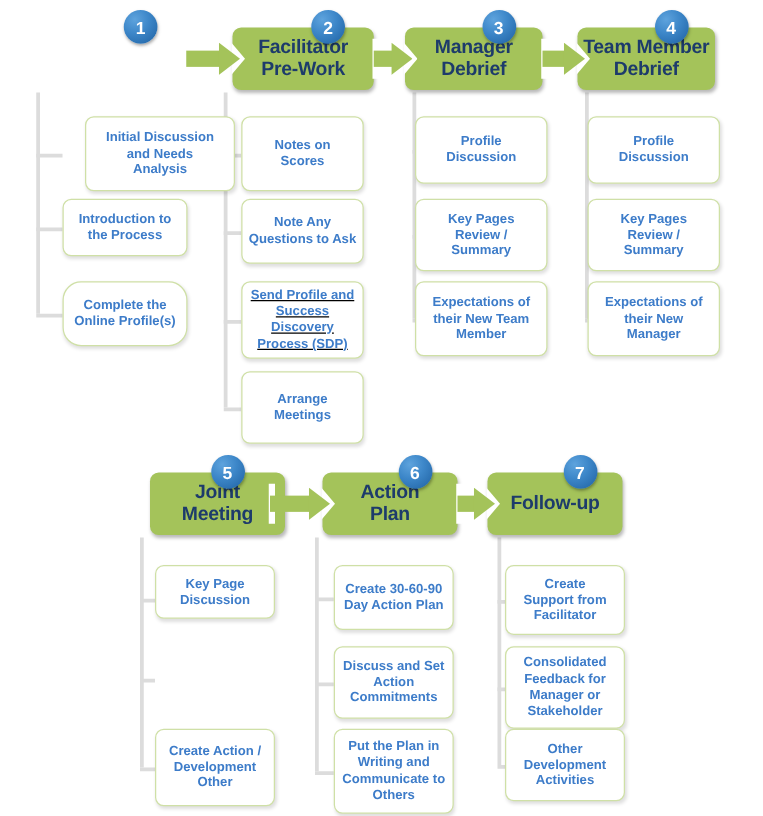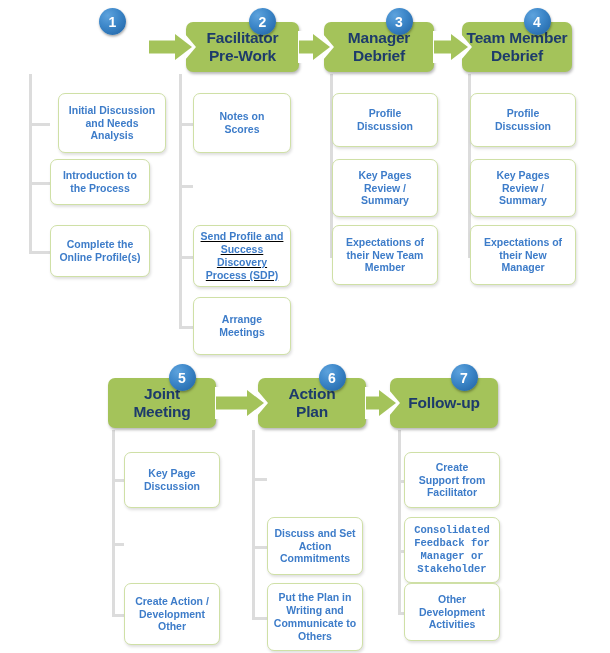--- a/index.html
+++ b/index.html
@@ -119,32 +119,32 @@
 </style>
 </head>
 <body>
 
 <div id="diagram">
     <div class="badge" style="left: 99px; top: 8px;">
       <span>1</span>
     </div>
     <div class="trunk" style="left: 29px; top: 74px; height: 177px;"></div>
     <div class="stub" style="left: 29px; top: 123px; width: 21px;"></div>
-    <div class="sub" style="left: 58px; top: 93px; width: 108px; height: 60px; text-align: center;">
+    <div class="sub" style="left: 68px; top: 93px; width: 120px; height: 60px; text-align: center;">
       <div class="sub-label">Initial Discussion
 and Needs
 Analysis</div>
     </div>
     <div class="stub" style="left: 29px; top: 182px; width: 21px;"></div>
     <div class="sub" style="left: 50px; top: 159px; width: 100px; height: 46px;">
       <div class="sub-label">Introduction to
 the Process</div>
     </div>
     <div class="stub" style="left: 29px; top: 251px; width: 21px;"></div>
-    <div class="sub" style="left: 50px; top: 225px; width: 100px; height: 52px;">
+    <div class="sub" style="left: 50px; top: 225px; width: 100px; height: 52px; border-radius: 15px;">
       <div class="sub-label">Complete the
 Online Profile(s)</div>
     </div>
     <div class="step-head" style="left: 186px; top: 22px; width: 113px; height: 50px;">
       <div class="notch"></div>
       <div class="step-title">Facilitator
 Pre-Work</div>
     </div>
     <div class="badge" style="left: 249px; top: 8px;">
       <span>2</span>
@@ -154,20 +154,24 @@
       <div class="shaft" style="left: 9px; width: 28px;"></div>
       <div class="head"></div>
     </div>
     <div class="trunk" style="left: 179px; top: 74px; height: 252px;"></div>
     <div class="stub" style="left: 179px; top: 123px; width: 14px;"></div>
     <div class="sub" style="left: 193px; top: 93px; width: 98px; height: 60px;">
       <div class="sub-label">Notes on
 Scores</div>
     </div>
     <div class="stub" style="left: 179px; top: 185px; width: 14px;"></div>
+    <div class="sub" style="left: 193px; top: 159px; width: 98px; height: 52px;">
+      <div class="sub-label">Note Any
+Questions to Ask</div>
+    </div>
     <div class="stub" style="left: 179px; top: 256px; width: 14px;"></div>
     <div class="sub" style="left: 193px; top: 225px; width: 98px; height: 62px; text-decoration: underline;">
       <div class="sub-label">Send Profile and
 Success
 Discovery
 Process (SDP)</div>
     </div>
     <div class="stub" style="left: 179px; top: 326px; width: 14px;"></div>
     <div class="sub" style="left: 193px; top: 297px; width: 98px; height: 58px;">
       <div class="sub-label">Arrange
@@ -228,30 +232,30 @@
       <div class="sub-label">Key Pages
 Review /
 Summary</div>
     </div>
     <div class="stub" style="left: 468px; top: 255px; width: 2px;"></div>
     <div class="sub" style="left: 470px; top: 225px; width: 106px; height: 60px;">
       <div class="sub-label">Expectations of
 their New
 Manager</div>
     </div>
-    <div class="step-head" style="left: 108px; top: 378px; width: 108px; height: 50px; text-align: center;">
+    <div class="step-head" style="left: 120px; top: 378px; width: 108px; height: 50px; text-align: center;">
       <div class="step-title">Joint
 Meeting</div>
     </div>
     <div class="badge" style="left: 168.5px; top: 364px;">
       <span>5</span>
     </div>
     <div class="trunk" style="left: 112px; top: 430px; height: 184px;"></div>
     <div class="stub" style="left: 112px; top: 479px; width: 12px;"></div>
-    <div class="sub" style="left: 124px; top: 452px; width: 96px; height: 56px;">
+    <div class="sub" style="left: 124px; top: 452px; width: 96px; height: 43px;">
       <div class="sub-label">Key Page
 Discussion</div>
     </div>
     <div class="stub" style="left: 112px; top: 543px; width: 12px;"></div>
     <div class="stub" style="left: 112px; top: 614px; width: 12px;"></div>
     <div class="sub" style="left: 124px; top: 583px; width: 96px; height: 62px;">
       <div class="sub-label">Create Action /
 Development
 Other</div>
     </div>
@@ -263,20 +267,24 @@
     <div class="badge" style="left: 318.5px; top: 364px;">
       <span>6</span>
     </div>
     <div class="arrow" style="left: 207px; top: 390px; width: 57px;">
       <div class="gapL" style="left: 8px; width: 5px;"></div>
       <div class="shaft" style="left: 9px; width: 33px;"></div>
       <div class="head"></div>
     </div>
     <div class="trunk" style="left: 252px; top: 430px; height: 187px;"></div>
     <div class="stub" style="left: 252px; top: 478px; width: 15px;"></div>
+    <div class="sub" style="left: 267px; top: 452px; width: 96px; height: 52px;">
+      <div class="sub-label">Create 30-60-90
+Day Action Plan</div>
+    </div>
     <div class="stub" style="left: 252px; top: 546px; width: 15px;"></div>
     <div class="sub" style="left: 267px; top: 517px; width: 96px; height: 58px;">
       <div class="sub-label">Discuss and Set
 Action
 Commitments</div>
     </div>
     <div class="stub" style="left: 252px; top: 617px; width: 15px;"></div>
     <div class="sub" style="left: 267px; top: 583px; width: 96px; height: 68px;">
       <div class="sub-label">Put the Plan in
 Writing and
@@ -296,21 +304,21 @@
       <div class="head"></div>
     </div>
     <div class="trunk" style="left: 398px; top: 430px; height: 182px;"></div>
     <div class="stub" style="left: 398px; top: 480px; width: 6px;"></div>
     <div class="sub" style="left: 404px; top: 452px; width: 96px; height: 56px;">
       <div class="sub-label">Create
 Support from
 Facilitator</div>
     </div>
     <div class="stub" style="left: 398px; top: 550px; width: 6px;"></div>
-    <div class="sub" style="left: 404px; top: 517px; width: 96px; height: 66px; font-family: Liberation Mono, monospace;">
+    <div class="sub" style="left: 404px; top: 517px; width: 96px; height: 66px;">
       <div class="sub-label">Consolidated
 Feedback for
 Manager or
 Stakeholder</div>
     </div>
     <div class="stub" style="left: 398px; top: 612px; width: 6px;"></div>
     <div class="sub" style="left: 404px; top: 583px; width: 96px; height: 58px;">
       <div class="sub-label">Other
 Development
 Activities</div>

